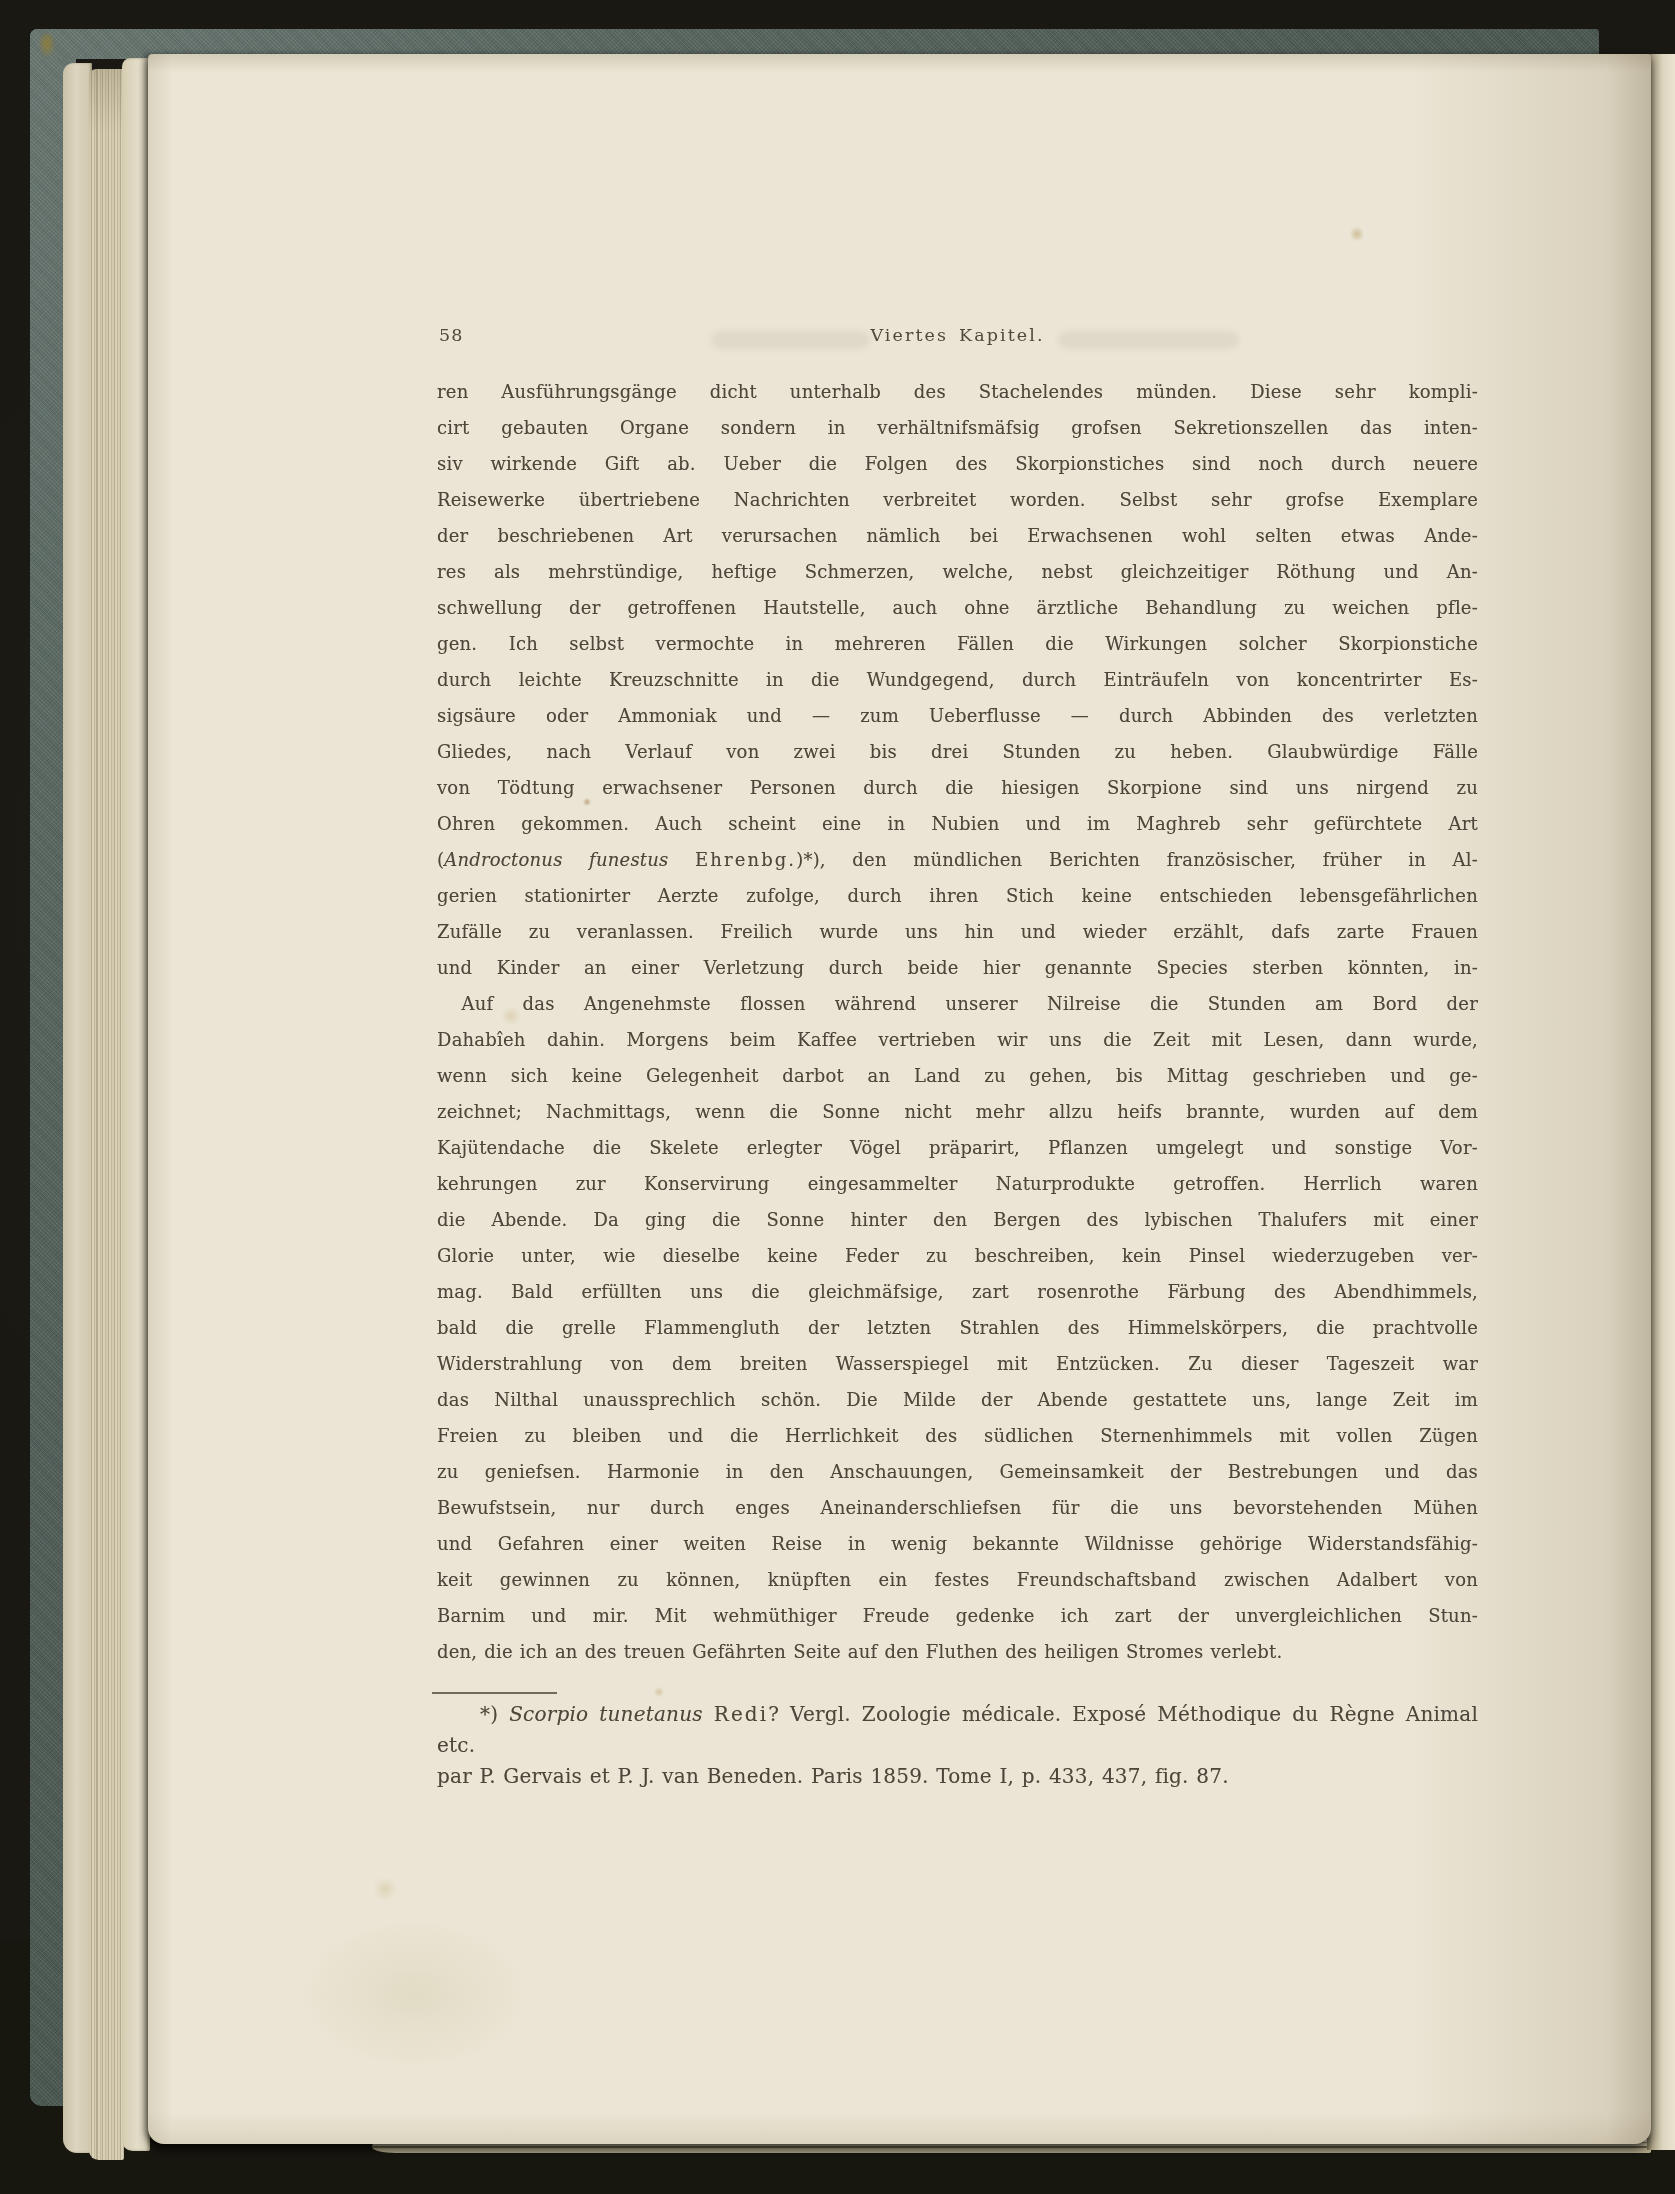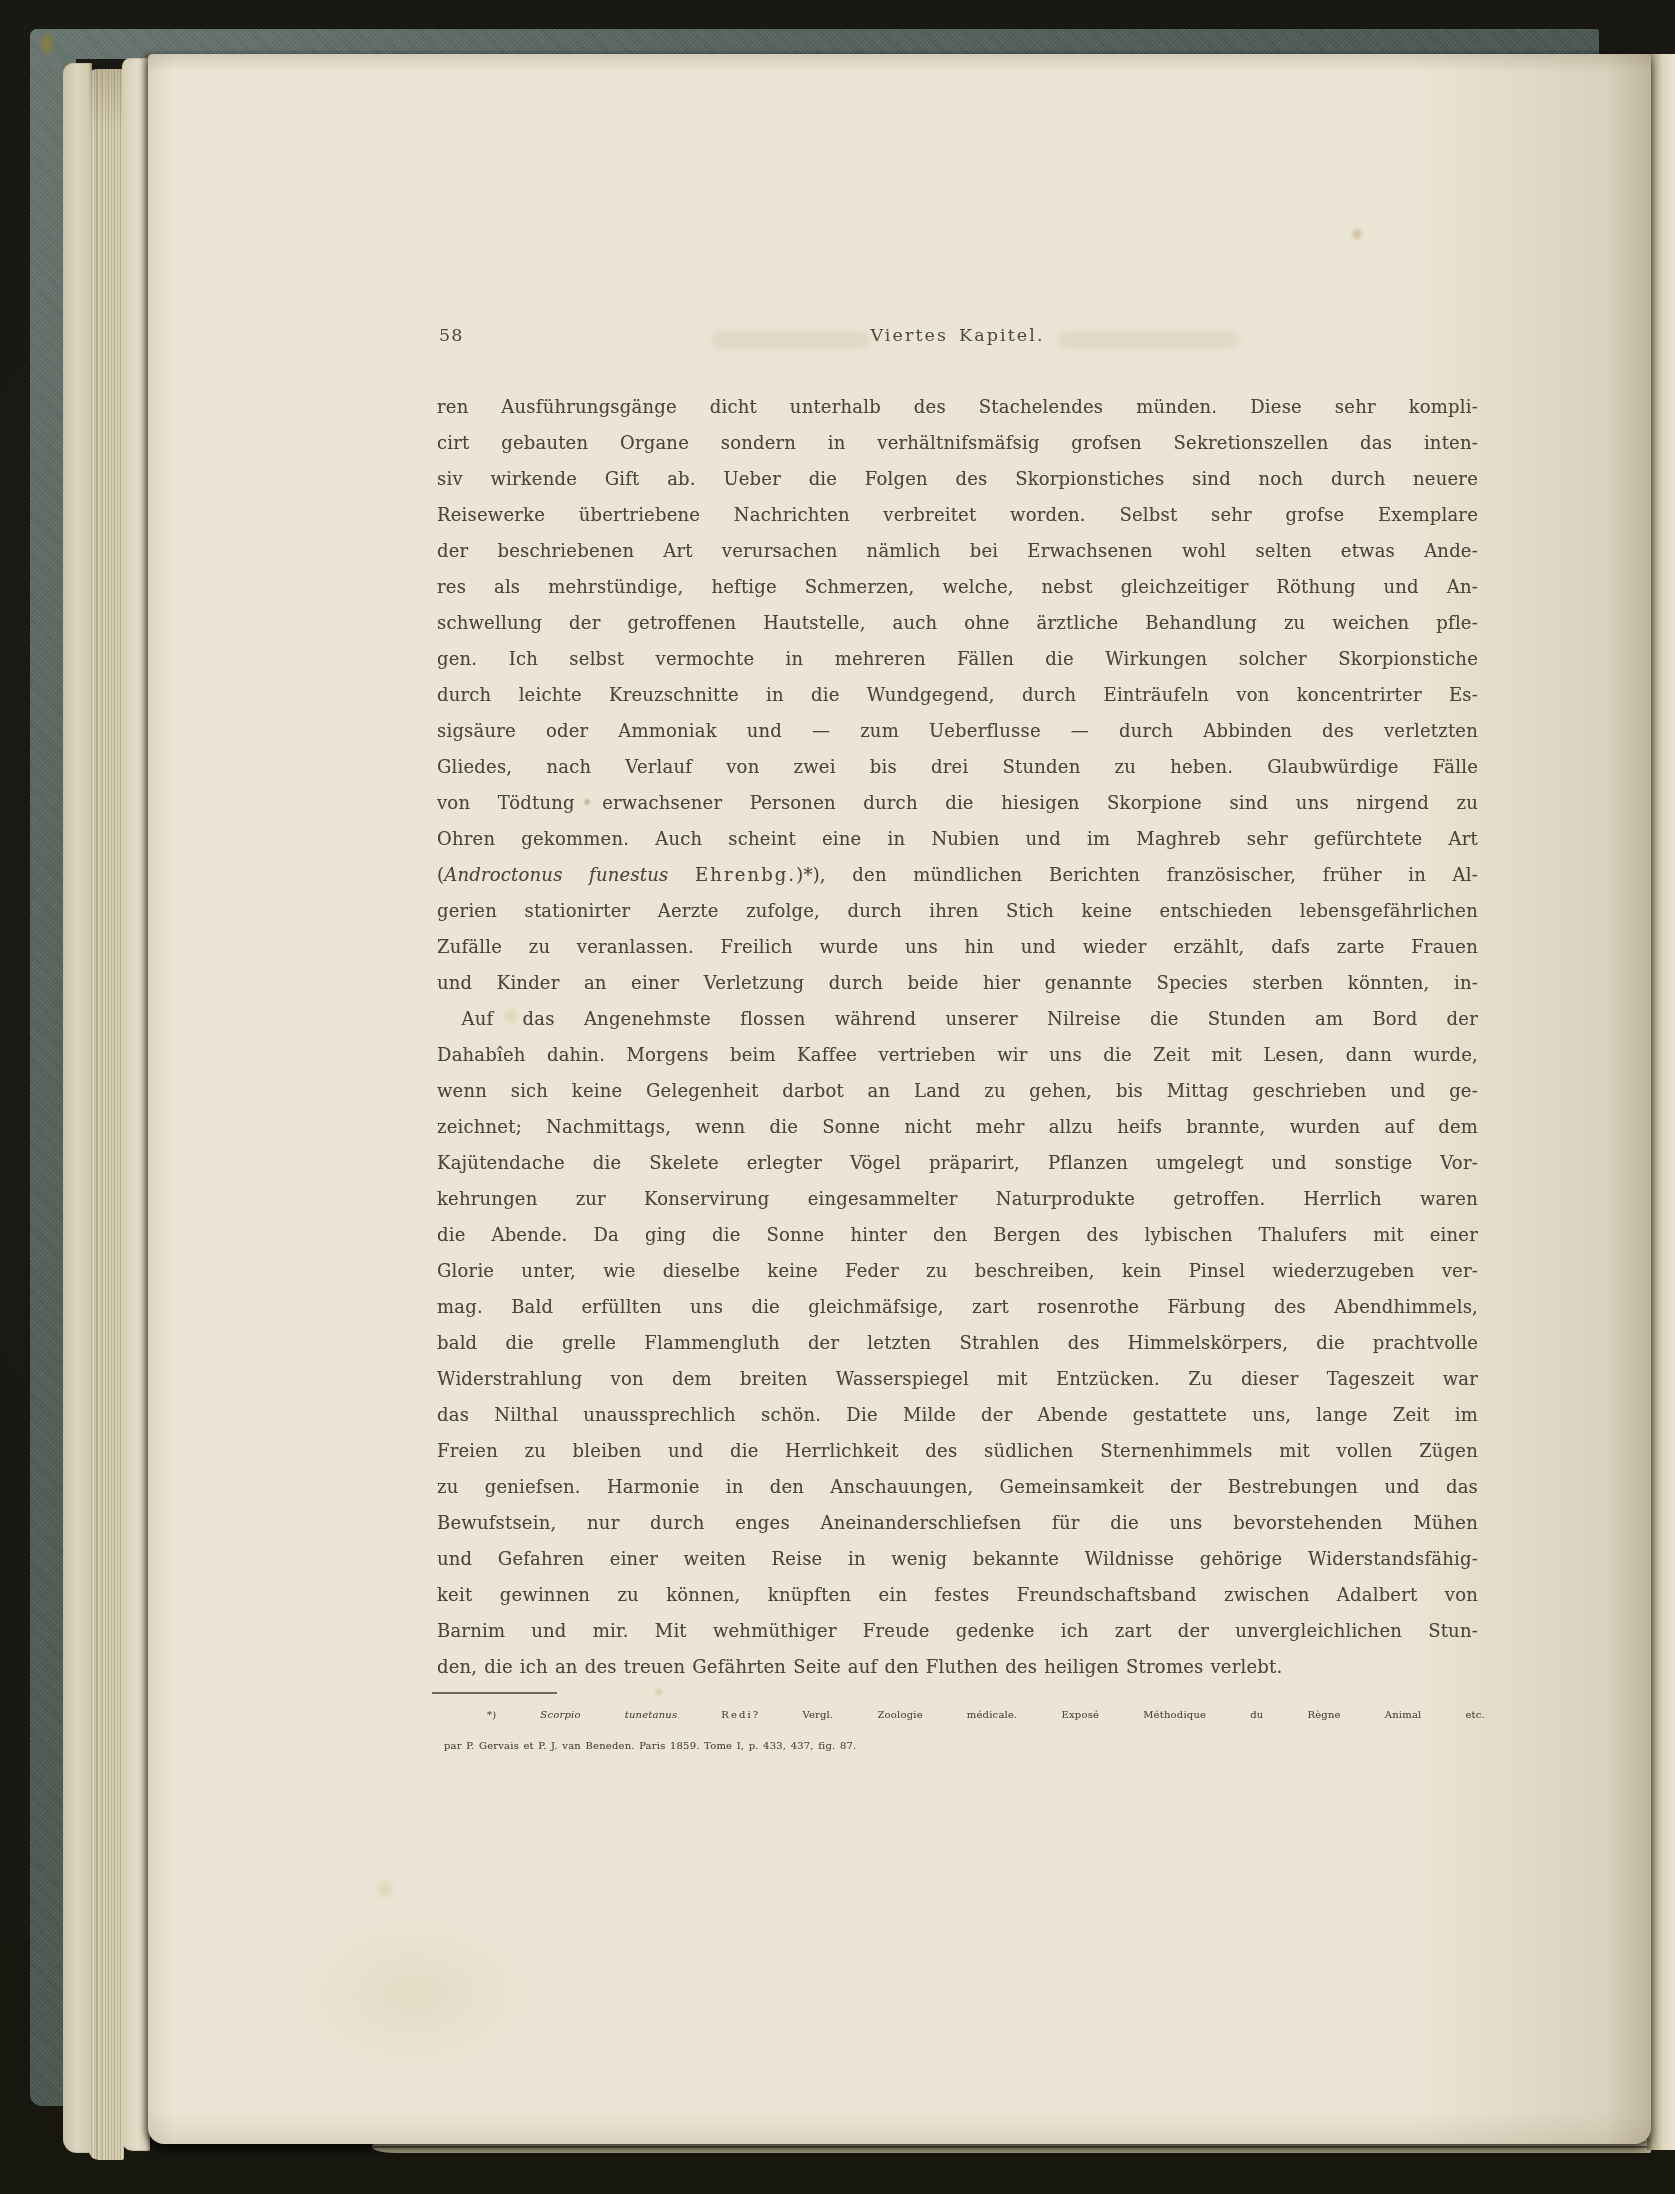--- a/index.html
+++ b/index.html
@@ -102,38 +102,38 @@
   #header {
     position: absolute; left: 289px; top: 271px; width: 1041px; height: 26.6px;
     color: #51483a; font-size: 17.5px;
   }
   #pagenum { position: absolute; left: 2.1px; top: 0; letter-spacing: 1.1px; }
   #runhead {
     display: block; text-align: center;
     letter-spacing: 2.1px; word-spacing: 3.2px;
   }
   #body-lines {
-    position: absolute; left: 289px; top: 335px; width: 1041px;
+    position: absolute; left: 289px; top: 320px; width: 1041px;
     font-size: 18px; line-height: 36px; color: #4e463a;
     text-shadow: 0 0 0.5px rgba(78,70,58,0.35);
     letter-spacing: 0.2px; word-spacing: 1.1px;
   }
   .line { text-align: justify; text-align-last: justify; }
   .line.end { text-align-last: left; }
   .line.indent { text-indent: 24.5px; }
   .italic { font-style: italic; margin-top: 12px; }
   .spaced { letter-spacing: 2.1px; }
 
   #fn-rule {
     position: absolute; left: 284px; top: 1638px; width: 125px; height: 1.6px;
     background: rgba(72,64,52,0.75);
   }
   #footnote-lines {
-    position: absolute; left: 296px; top: 1645px; width: 1041px;
-    font-size: 10px; line-height: 31px; color: #4e463a;
+    position: absolute; left: 289px; top: 1645px; width: 1041px;
+    font-size: 20px; line-height: 31px; color: #4e463a;
     text-shadow: 0 0 0.5px rgba(78,70,58,0.3);
     letter-spacing: 0.2px; word-spacing: 1.1px;
   }
   #footnote-lines .line.indent { text-indent: 43px; }
 </style>
 </head>
 <body>
 
 <div id="scene">
 

